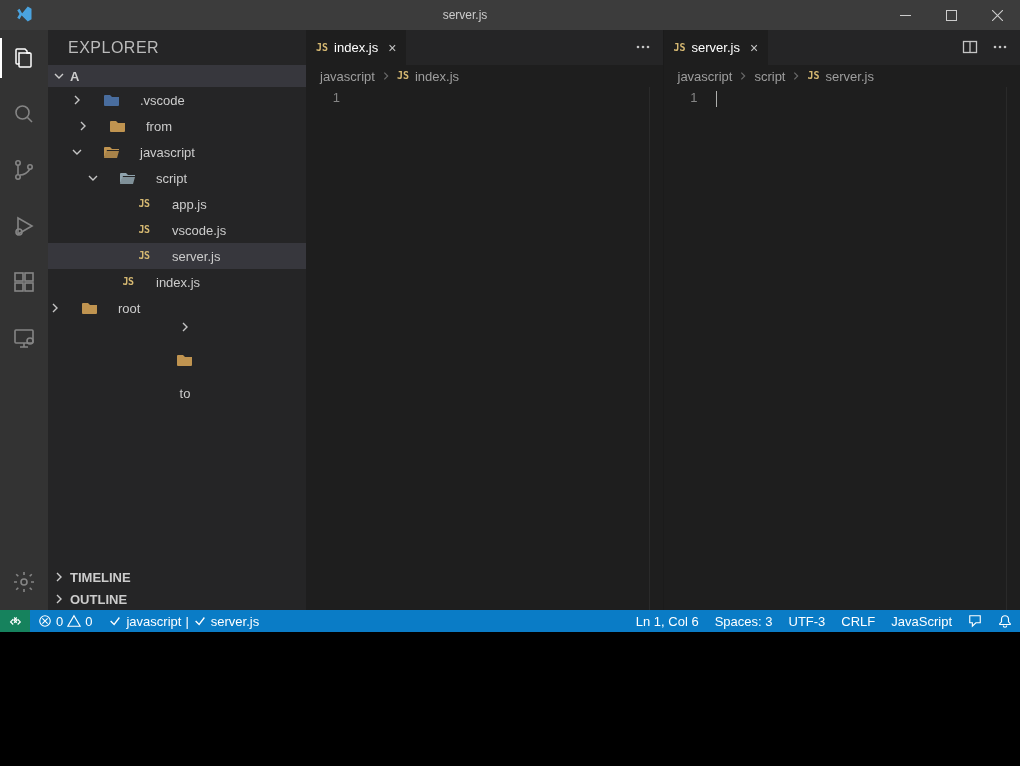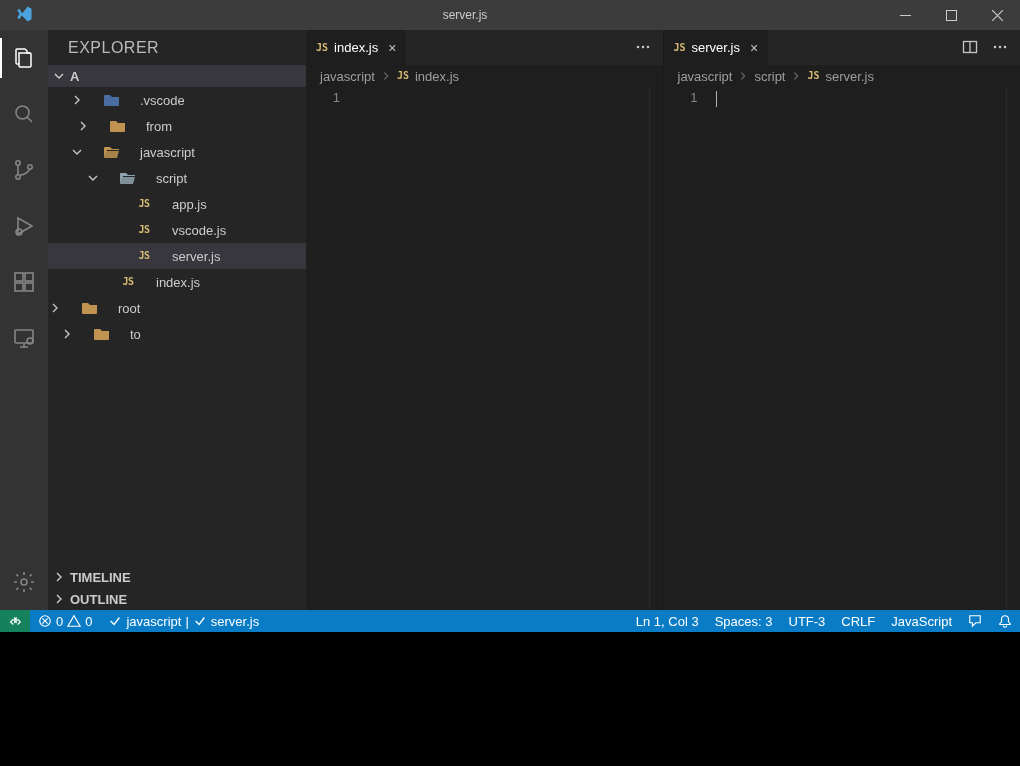--- a/index.html
+++ b/index.html
@@ -263,21 +263,21 @@
                 <path d="M4 2l4 4-4 4" fill="none" stroke="currentColor" stroke-width="1.4"></path>
               </svg>
             </span>
             <span class="fi folder">
               <svg viewBox="0 0 16 14">
                 <path d="M1 2h5l2 2h7v8a1 1 0 01-1 1H1a1 1 0 01-1-1V3a1 1 0 011-1z"></path>
               </svg>
             </span>
             <span class="tree-label">root</span>
           </div>
-          <div class="tree-row" style="padding-left: 12px;">
+          <div class="tree-row" style="padding-left: 24px; flex-direction: column;">
             <span class="twistie">
               <svg width="12" height="12" viewBox="0 0 12 12">
                 <path d="M4 2l4 4-4 4" fill="none" stroke="currentColor" stroke-width="1.4"></path>
               </svg>
             </span>
             <span class="fi folder">
               <svg viewBox="0 0 16 14">
                 <path d="M1 2h5l2 2h7v8a1 1 0 01-1 1H1a1 1 0 01-1-1V3a1 1 0 011-1z"></path>
               </svg>
             </span>
@@ -404,21 +404,21 @@
         <span>javascript</span>
         <span> | </span>
         <svg viewBox="0 0 16 16">
             <path d="M3 8l4 4 6-8" fill="none" stroke="#fff" stroke-width="1.5"></path>
           </svg>
         <span>server.js</span>
       </div>
     </div>
     <div class="status-right">
       <div class="status-item">
-          <span>Ln 1, Col 3</span>
+          <span>Ln 1, Col 6</span>
         </div>
       <div class="status-item">
           <span>Spaces: 3</span>
         </div>
       <div class="status-item">
           <span>UTF-3</span>
         </div>
       <div class="status-item">
           <span>CRLF</span>
         </div>

